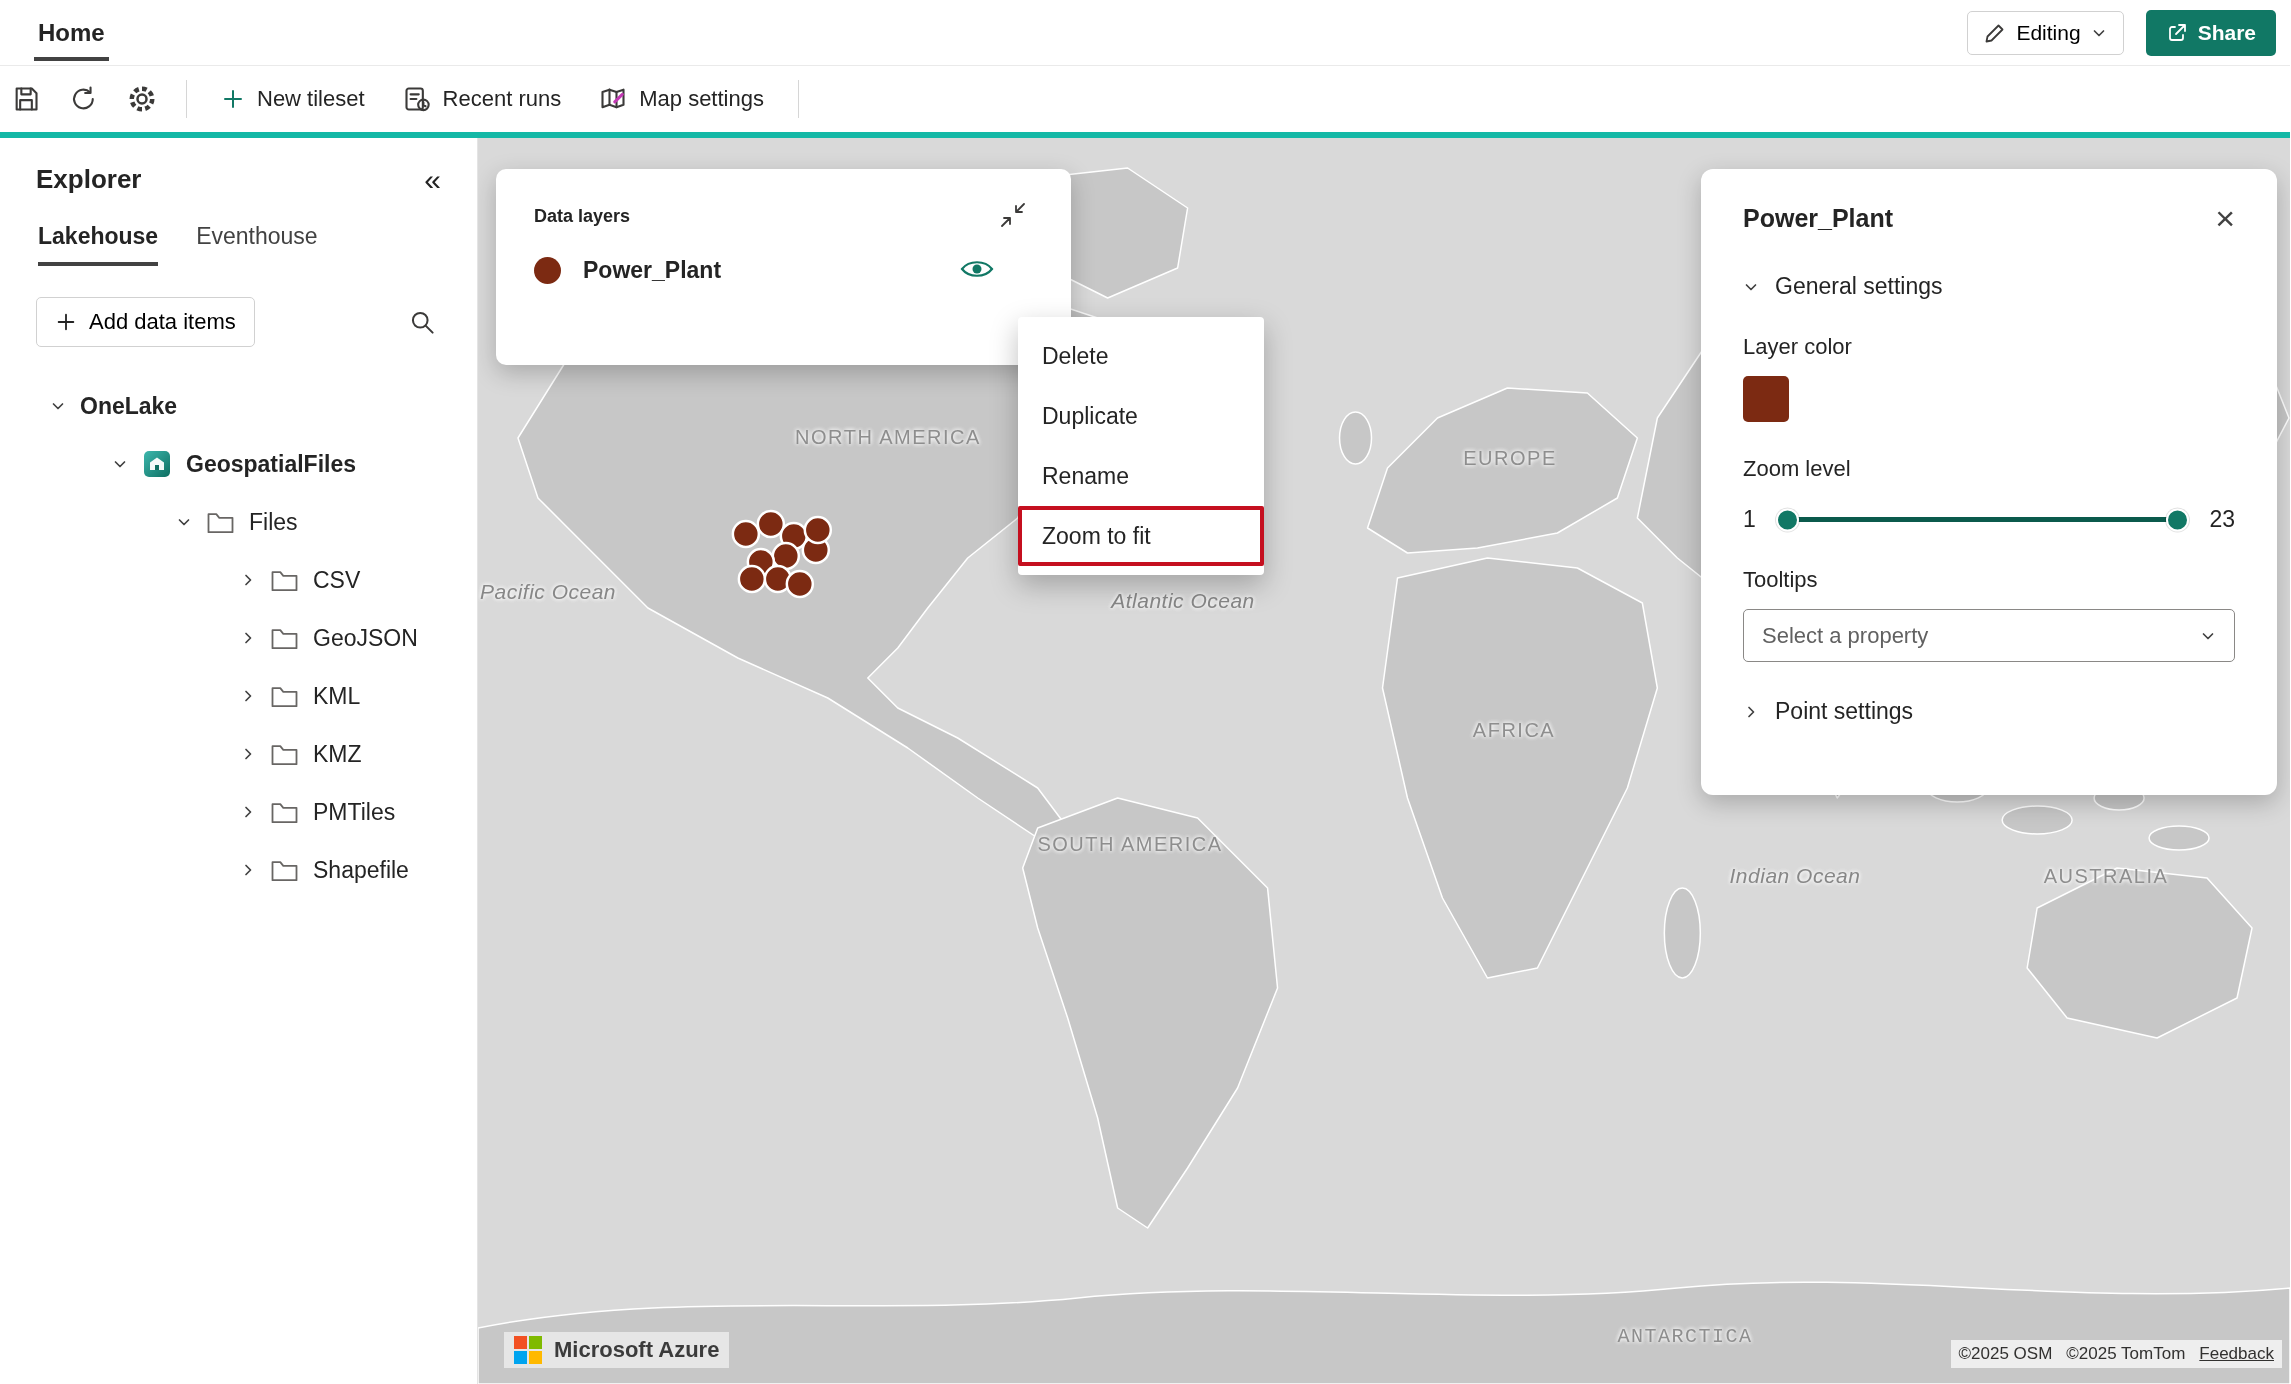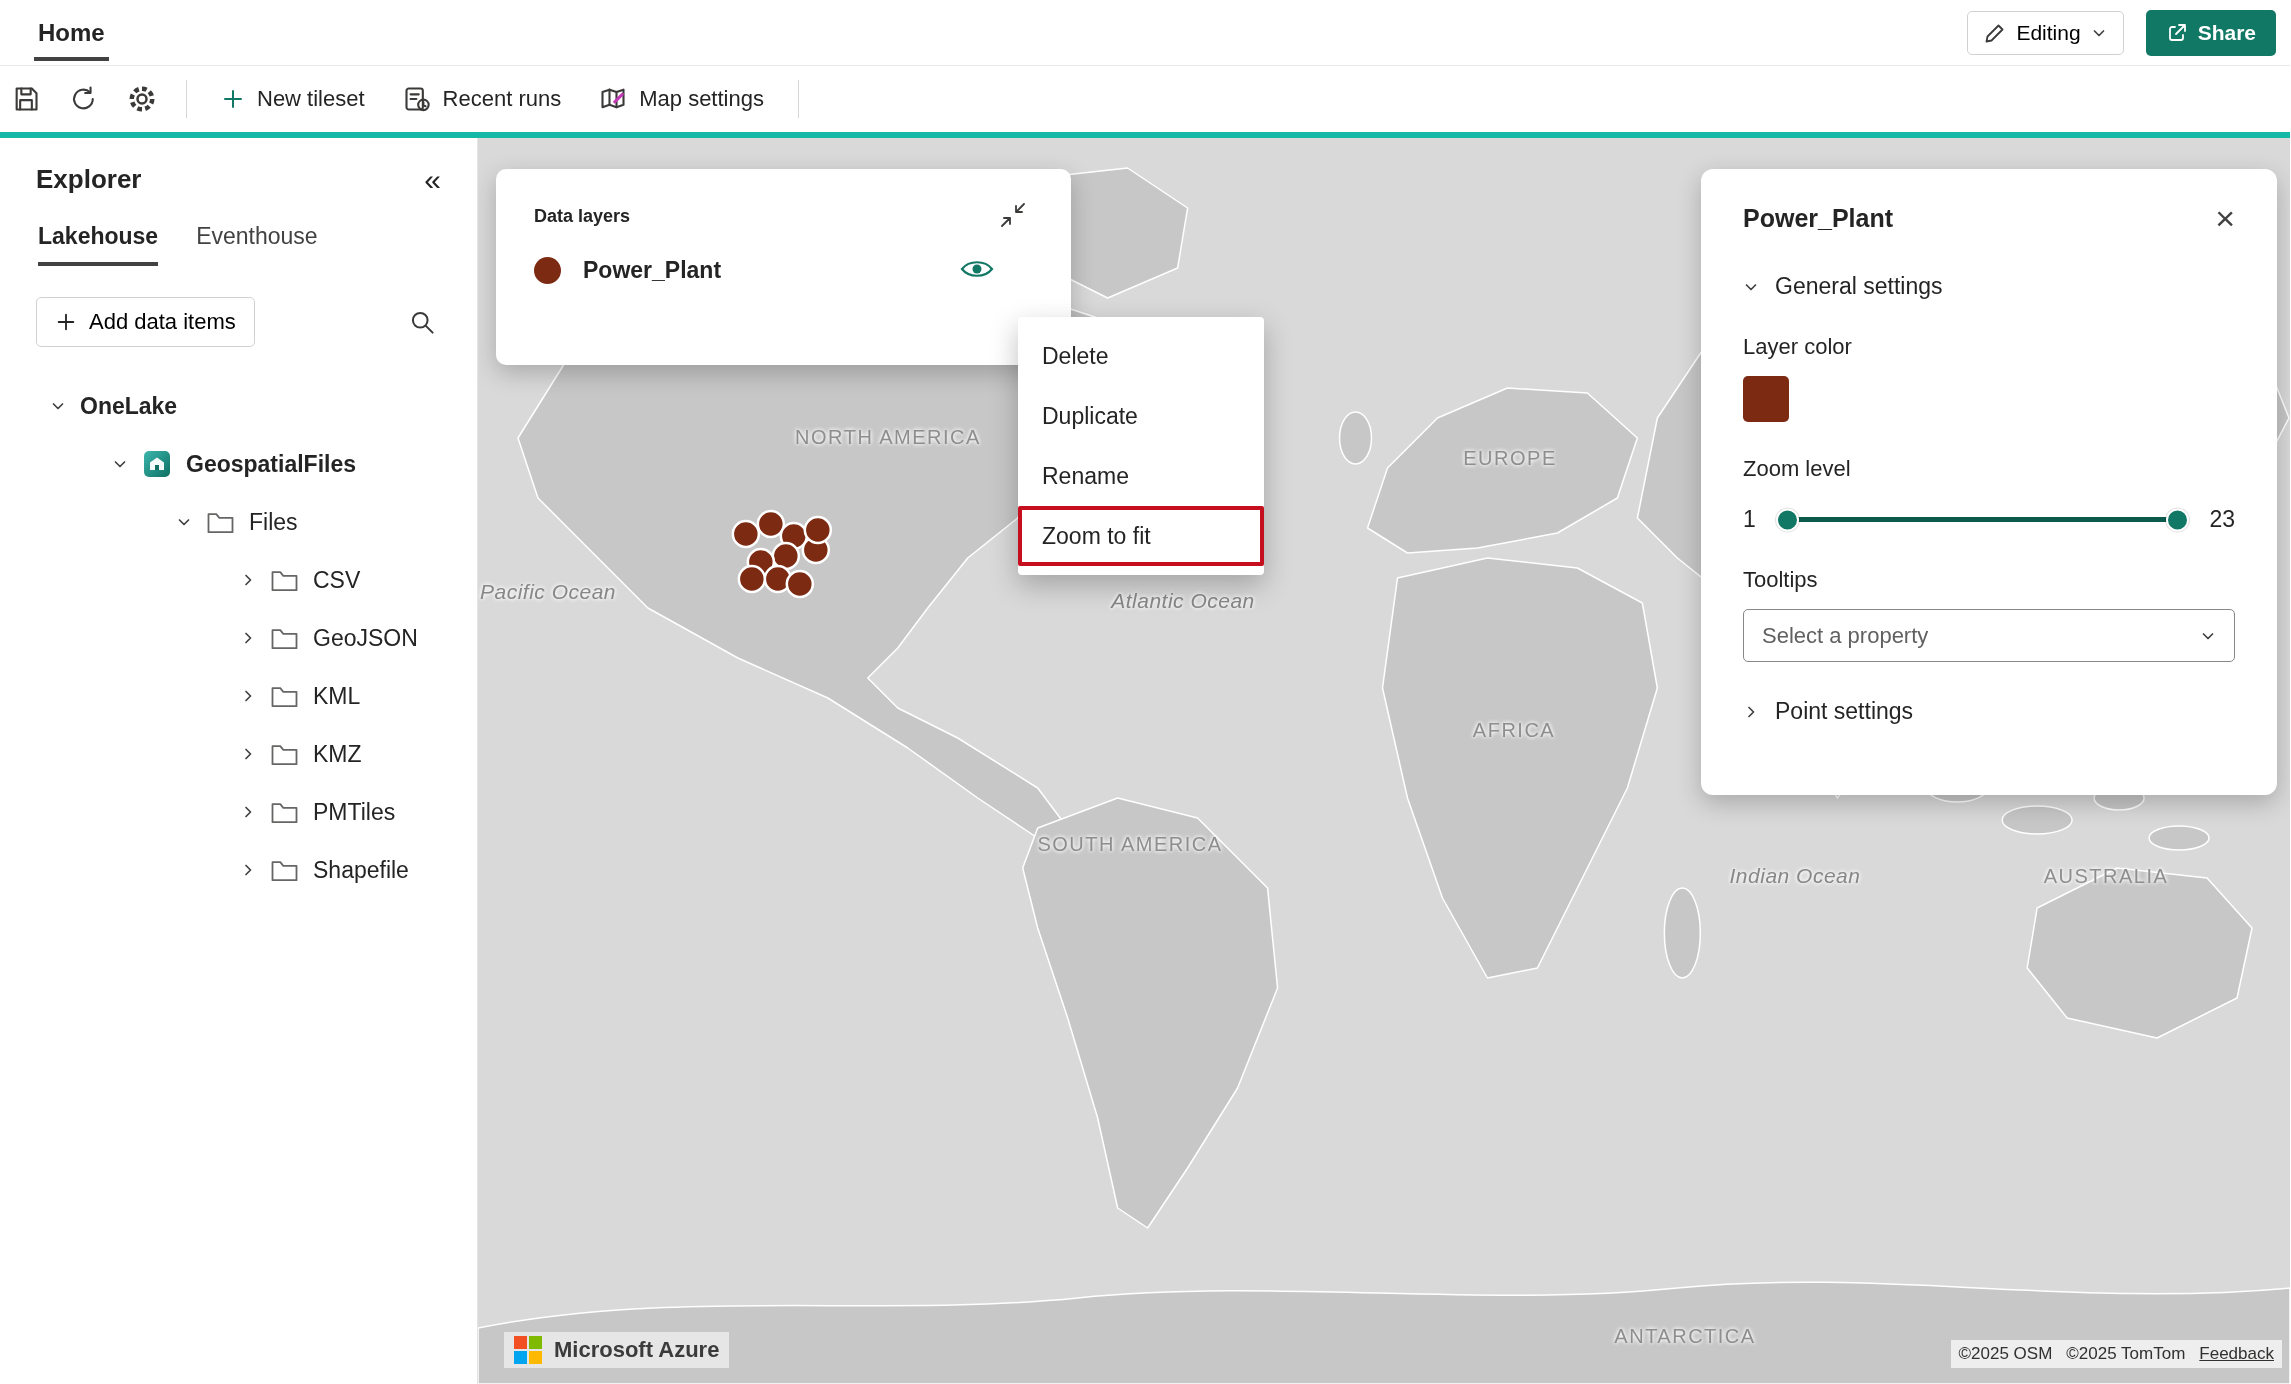--- a/index.html
+++ b/index.html
@@ -329,21 +329,21 @@
     </svg>
 
     <div class="maplabel" style="left:410px; top:299px;">NORTH AMERICA</div>
     <div class="maplabel ocean" style="left:70px; top:454px;">Pacific Ocean</div>
     <div class="maplabel ocean" style="left:705px; top:463px;">Atlantic Ocean</div>
     <div class="maplabel" style="left:1032px; top:320px;">EUROPE</div>
     <div class="maplabel" style="left:1036px; top:592px;">AFRICA</div>
     <div class="maplabel" style="left:652px; top:706px;">SOUTH AMERICA</div>
     <div class="maplabel ocean" style="left:1317px; top:738px;">Indian Ocean</div>
     <div class="maplabel" style="left:1628px; top:738px;">AUSTRALIA</div>
-    <div class="maplabel" style="left:1207px; top:1198px;">ANTARCTICA</div>
+    <div class="maplabel" style="left:1207px; top:1198px;font-family:Liberation Mono, monospace;">ANTARCTICA</div>
 
     <div class="layers-card">
       <div class="layers-head">
         <div class="layers-title">Data layers</div>
         <button class="minimize-btn">
           <svg width="28" height="28" viewBox="0 0 28 28">
             <path class="stroke-icon" d="M17 11 h6 M17 11 v-6 M17 11 L25 3 M11 17 h-6 M11 17 v6 M11 17 L3 25"></path>
           </svg>
         </button>
       </div>

